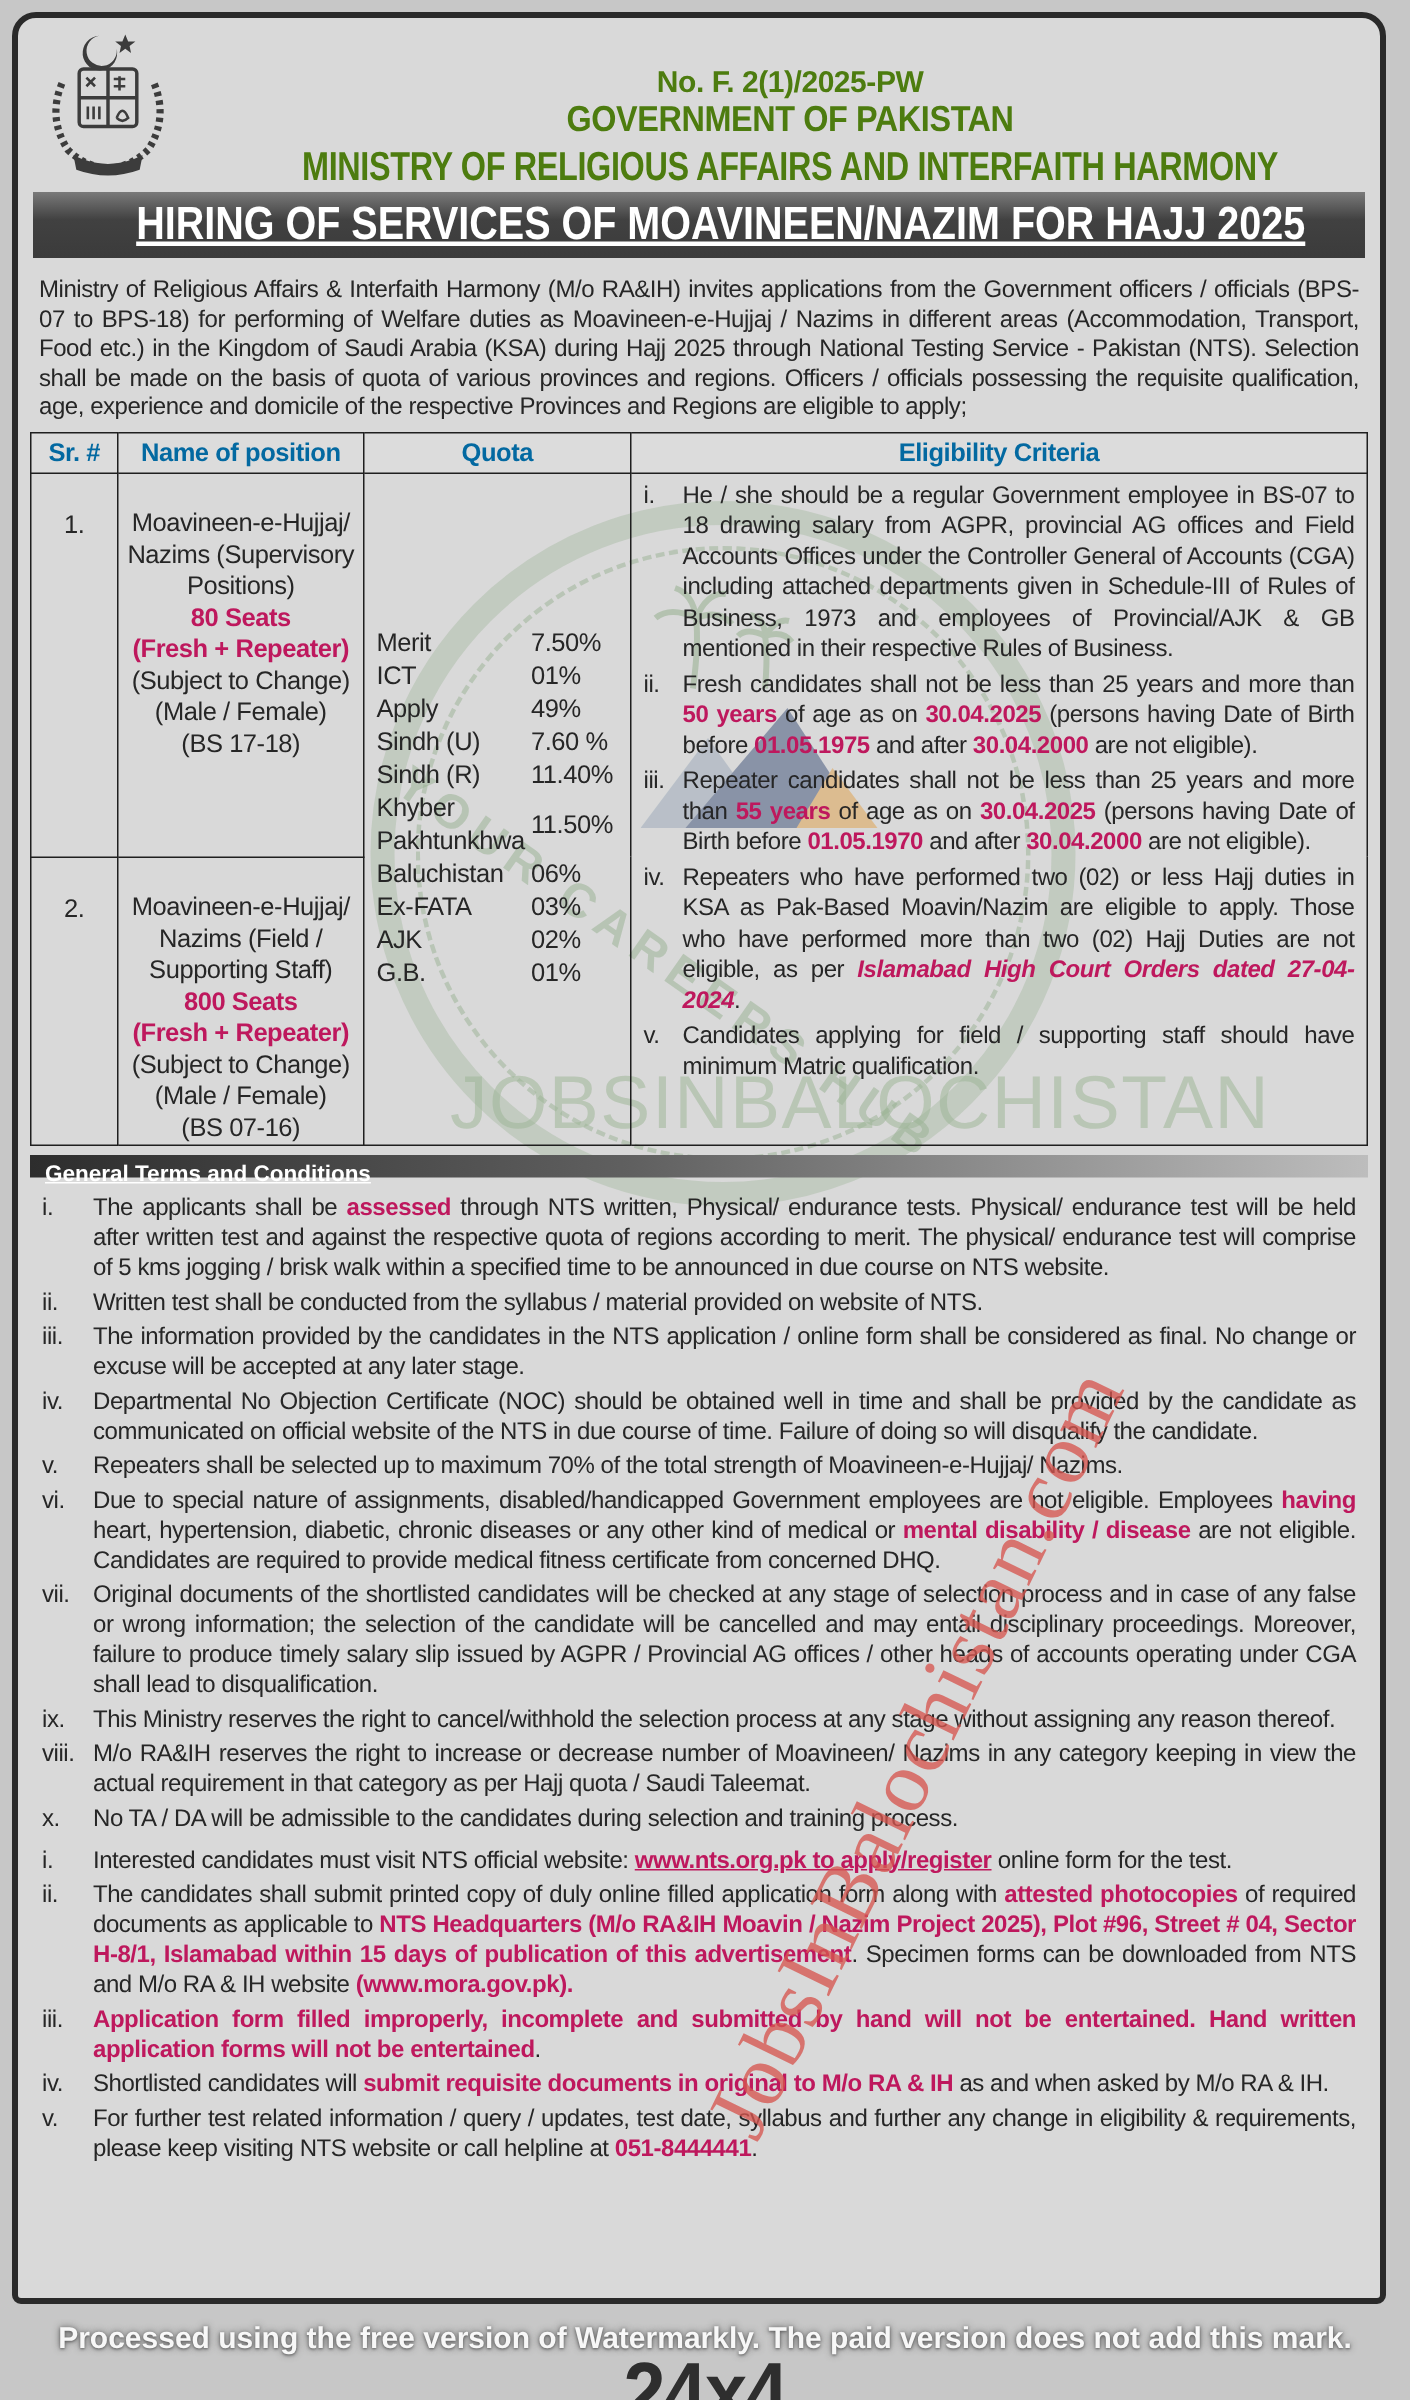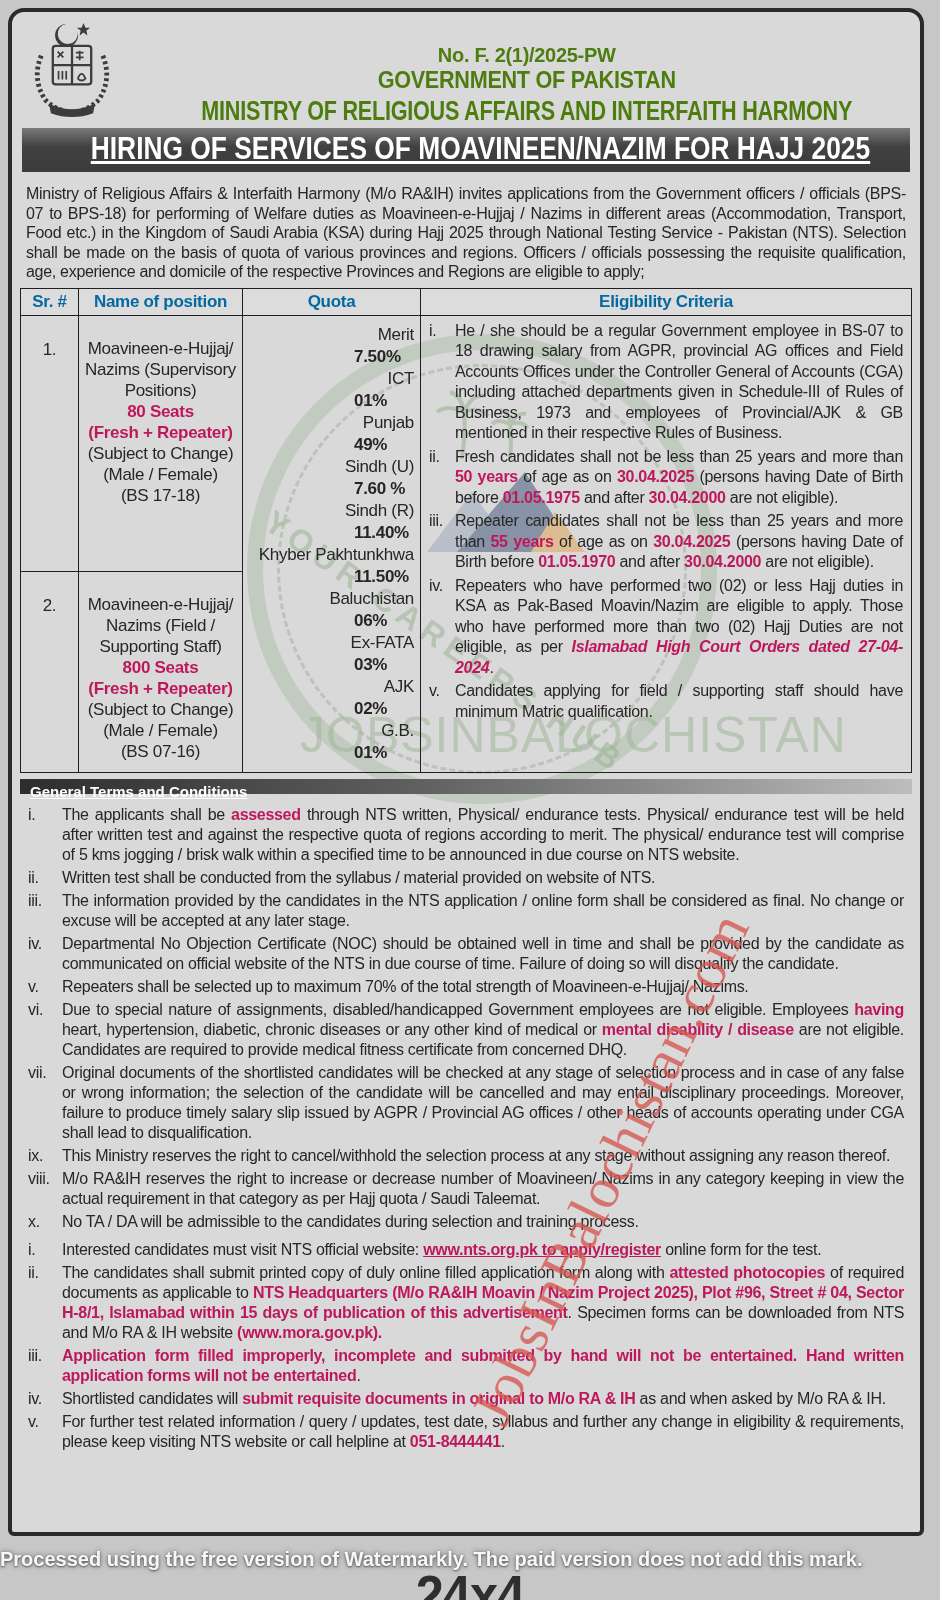--- a/index.html
+++ b/index.html
@@ -29,23 +29,23 @@
     transform:scaleX(.85);transform-origin:center;text-decoration:underline;letter-spacing:0;}
   
   .intro{padding:4px 8px 6px;font-size:16px;line-height:19.5px;text-align:justify;}
   
   table.positions{width:calc(100% - 4px);margin:0 2px;border-collapse:collapse;table-layout:fixed;}
   table.positions th,table.positions td{border:1.6px solid #1f1f1f;box-sizing:border-box;}
   table.positions th{font-size:17px;padding:3px 2px;background:rgba(222,222,222,.55);color:#0369a1;}
   td.sr{text-align:center;vertical-align:top;padding-top:24px;font-size:17px;}
   td.pos{text-align:center;vertical-align:top;padding-top:22px;font-size:17px;line-height:21px;}
   td.quota{vertical-align:middle;padding:8px 6px 8px 8px;font-size:17px;}
-  .qrow{display:flex;align-items:flex-end;line-height:22px;flex-direction:column;}
+  .qrow{display:flex;align-items:center;line-height:22px;}
   .qlabel{flex:1;}
-  .qval{width:60px;flex:none;font-weight:bold;}
+  .qval{width:60px;flex:none;}
   td.elig{vertical-align:top;padding:5px 6px 4px 4px;font-size:16px;line-height:20.5px;}
   
   .numlist{display:flex;flex-direction:column;gap:3px;}
   .numlist .row{display:flex;}
   .numlist .n{flex:none;padding-left:4px;}
   .numlist .t{flex:1;text-align:justify;padding-right:2px;}
   .elig .numlist .n{width:26px;}
   .bodylist{padding:5px 8px 3px 6px;font-size:16px;line-height:20px;}
   .bodylist .n{width:34px;}
   b{color:#be185d;}
@@ -61,21 +61,21 @@
   .badge .dash{position:absolute;inset:30px;border:3px dashed rgba(150,176,144,.48);border-radius:50%;}
   .badge .ribbon{position:absolute;left:-18px;top:290px;transform:rotate(35deg);
     font-weight:bold;font-size:32px;letter-spacing:6px;color:rgba(150,176,144,.5);white-space:nowrap;}
   .badge-title{left:288px;top:694px;z-index:0;font-weight:normal;font-size:50px;letter-spacing:1px;
     color:rgba(158,182,152,.55);white-space:nowrap;}
   .mountain{left:415px;top:448px;z-index:0;opacity:.5;}
   .diag{left:225px;top:1135px;width:770px;text-align:center;z-index:5;
     transform:rotate(-64deg);transform-origin:center;
     font-family:"Liberation Serif", serif;font-size:58px;
     color:rgba(214,86,80,.78);white-space:nowrap;letter-spacing:1px;}
-  .wm-footer{left:0;top:1548px;width:940px;z-index:6;
+  .wm-footer{left:0;top:1548px;width:940px;text-align:center;z-index:6;
     font-weight:bold;font-size:20px;color:rgba(255,255,255,.95);letter-spacing:0;
     text-shadow:0 0 5px rgba(90,90,90,.9),0 1px 2px rgba(70,70,70,.8);white-space:nowrap;}
   .mark24{left:0;top:1562px;width:940px;text-align:center;z-index:6;
     font-weight:bold;font-size:56px;color:#2e2e2e;letter-spacing:-1px;
     transform:scaleX(.9);transform-origin:center;}
 </style>
 </head>
 <body>
 
 <div class="doc">
@@ -174,21 +174,21 @@
                 <span class="qlabel">Merit</span>
                 <span class="qval">7.50%</span>
               </div>
 
               <div class="qrow">
                 <span class="qlabel">ICT</span>
                 <span class="qval">01%</span>
               </div>
 
               <div class="qrow">
-                <span class="qlabel">Punjab</span>
+                <span class="qlabel">Apply</span>
                 <span class="qval">49%</span>
               </div>
 
               <div class="qrow">
                 <span class="qlabel">Sindh (U)</span>
                 <span class="qval">7.60 %</span>
               </div>
 
               <div class="qrow">
                 <span class="qlabel">Sindh (R)</span>

